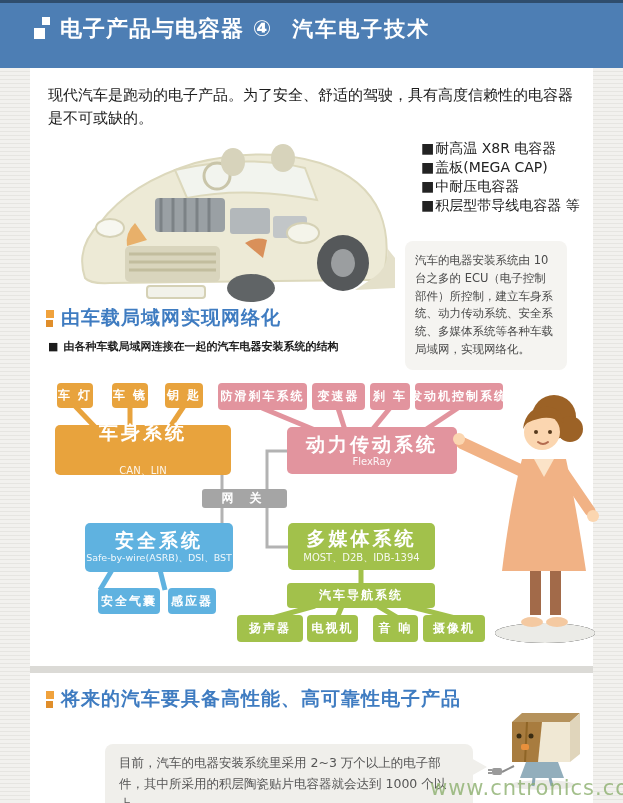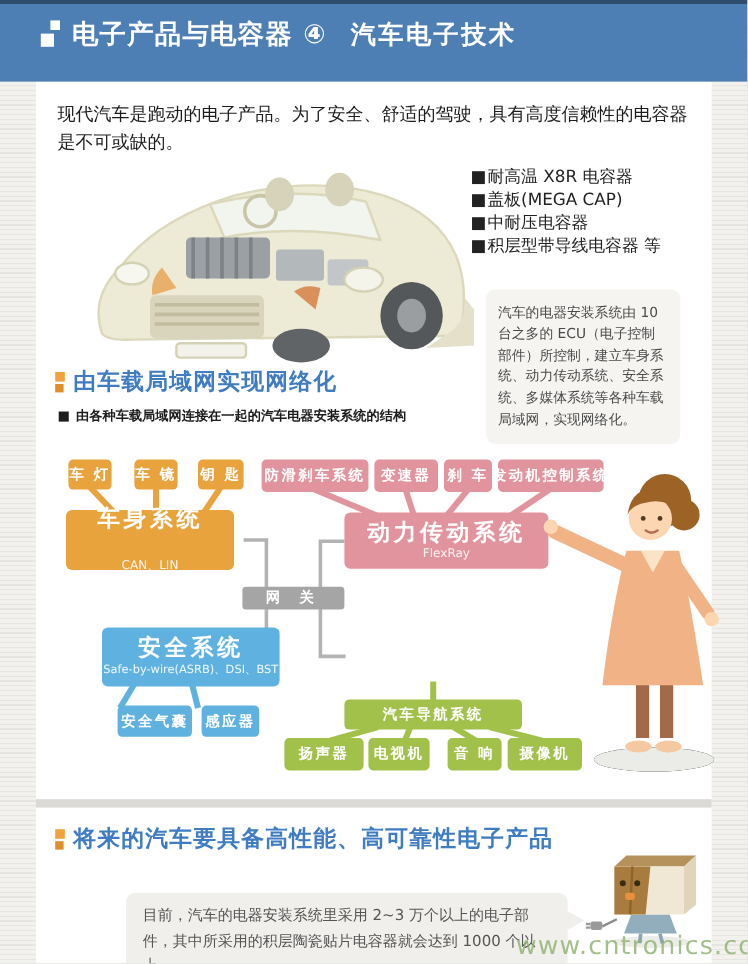--- a/index.html
+++ b/index.html
@@ -12,21 +12,21 @@
     background:linear-gradient(to bottom,#2f4d6d 0,#2f4d6d 3px,#4d7eb4 3px);}
   .header-inner{position:absolute;left:34px;top:14px;display:flex;align-items:center;}
   .logo-mark{position:relative;width:16px;height:26px;margin-right:10px;}
   .logo-mark .sq1{position:absolute;right:0;top:1px;width:8px;height:8px;background:#fff;}
   .logo-mark .sq2{position:absolute;left:0;top:12px;width:11px;height:11px;background:#fff;}
   .series-label{color:#fff;font-size:22px;font-weight:bold;letter-spacing:1px;}
   .main-title{color:#fff;font-size:21px;font-weight:bold;margin-left:20px;letter-spacing:2px;}
   
   .intro{position:absolute;left:48px;top:84px;width:530px;font-size:15px;line-height:1.55;color:#1c1c1c;}
   
-  .cap-list{position:absolute;left:392px;top:139px;list-style:none;margin:0;padding:0;}
+  .cap-list{position:absolute;left:421px;top:139px;list-style:none;margin:0;padding:0;}
   .cap-list li{font-size:14px;color:#222;line-height:19px;white-space:nowrap;}
   .cap-list .mk{margin-right:1px;}
   
   .ecu-box{position:absolute;left:405px;top:222px;width:162px;min-height:88px;background:#f5f4f1;
     border-radius:8px;padding:11px 10px;box-sizing:border-box;font-size:11.5px;color:#4a4a4a;line-height:1.55;margin-top:19px;}
   
   .sec-head{position:absolute;display:flex;align-items:center;}
   .sec-bullet{display:flex;flex-direction:column;margin-right:7px;}
   .sec-bullet .b1{width:8px;height:8px;background:#f0a23c;margin-bottom:2px;}
   .sec-bullet .b2{width:7px;height:7px;background:#e08e2a;}
@@ -140,21 +140,21 @@
     <line x1="361" y1="198" x2="361" y2="215" stroke="#a2c14b" stroke-width="5"></line>
     <line x1="315" y1="236" x2="272" y2="248" stroke="#a2c14b" stroke-width="5"></line>
     <line x1="342" y1="236" x2="337" y2="248" stroke="#a2c14b" stroke-width="5"></line>
     <line x1="378" y1="236" x2="398" y2="248" stroke="#a2c14b" stroke-width="5"></line>
     <line x1="408" y1="236" x2="455" y2="248" stroke="#a2c14b" stroke-width="5"></line>
   </svg>
 
   <div class="node small-node orange" style="left:57px;top:383px;width:36px;height:25px;">车 灯</div>
   <div class="node small-node orange" style="left:112px;top:383px;width:36px;height:25px;">车 镜</div>
   <div class="node small-node orange" style="left:165px;top:383px;width:38px;height:25px;">钥 匙</div>
-  <div class="node big orange" style="left:55px;top:425px;width:140px;height:50px;gap:20px;">
+  <div class="node big orange" style="left:55px;top:425px;width:176px;height:50px;gap:20px;">
     <div class="t">车身系统</div>
     <div class="p">CAN、LIN</div>
   </div>
 
   <div class="node small-node pink" style="left:218px;top:383px;width:89px;height:27px;">防滑刹车系统</div>
   <div class="node small-node pink" style="left:312px;top:383px;width:53px;height:27px;">变速器</div>
   <div class="node small-node pink" style="left:370px;top:383px;width:40px;height:27px;">刹 车</div>
   <div class="node small-node pink" style="left:415px;top:383px;width:88px;height:27px;">发动机控制系统</div>
   <div class="node big pink" style="left:287px;top:427px;width:170px;height:47px;">
     <div class="t">动力传动系统</div>
@@ -163,20 +163,24 @@
 
   <div class="node gateway" style="left:202px;top:489px;width:85px;height:19px;">网 关</div>
 
   <div class="node big safety blue" style="left:57px;top:523px;width:148px;height:49px;">
     <div class="t">安全系统</div>
     <div class="p">Safe-by-wire(ASRB)、DSI、BST</div>
   </div>
   <div class="node small-node blue" style="left:70px;top:588px;width:62px;height:26px;">安全气囊</div>
   <div class="node small-node blue" style="left:140px;top:588px;width:48px;height:26px;">感应器</div>
 
+  <div class="node big green" style="left:288px;top:523px;width:147px;height:47px;">
+    <div class="t">多媒体系统</div>
+    <div class="p">MOST、D2B、IDB-1394</div>
+  </div>
   <div class="node small-node green" style="left:287px;top:583px;width:148px;height:25px;">汽车导航系统</div>
   <div class="node small-node green" style="left:237px;top:615px;width:66px;height:27px;">扬声器</div>
   <div class="node small-node green" style="left:307px;top:615px;width:51px;height:27px;">电视机</div>
   <div class="node small-node green" style="left:373px;top:615px;width:45px;height:27px;">音 响</div>
   <div class="node small-node green" style="left:423px;top:615px;width:62px;height:27px;">摄像机</div>
 
   <svg class="svg-layer" style="left:450px;top:385px;width:173px;height:275px;" viewBox="0 0 173 275">
     <ellipse cx="95" cy="248" rx="50" ry="10" fill="#ececе8" style="fill:#ececе8"></ellipse>
     <ellipse cx="95" cy="248" rx="50" ry="10" fill="#ebebe7"></ellipse>
     <rect x="80" y="178" width="11" height="52" fill="#a26a49"></rect>

